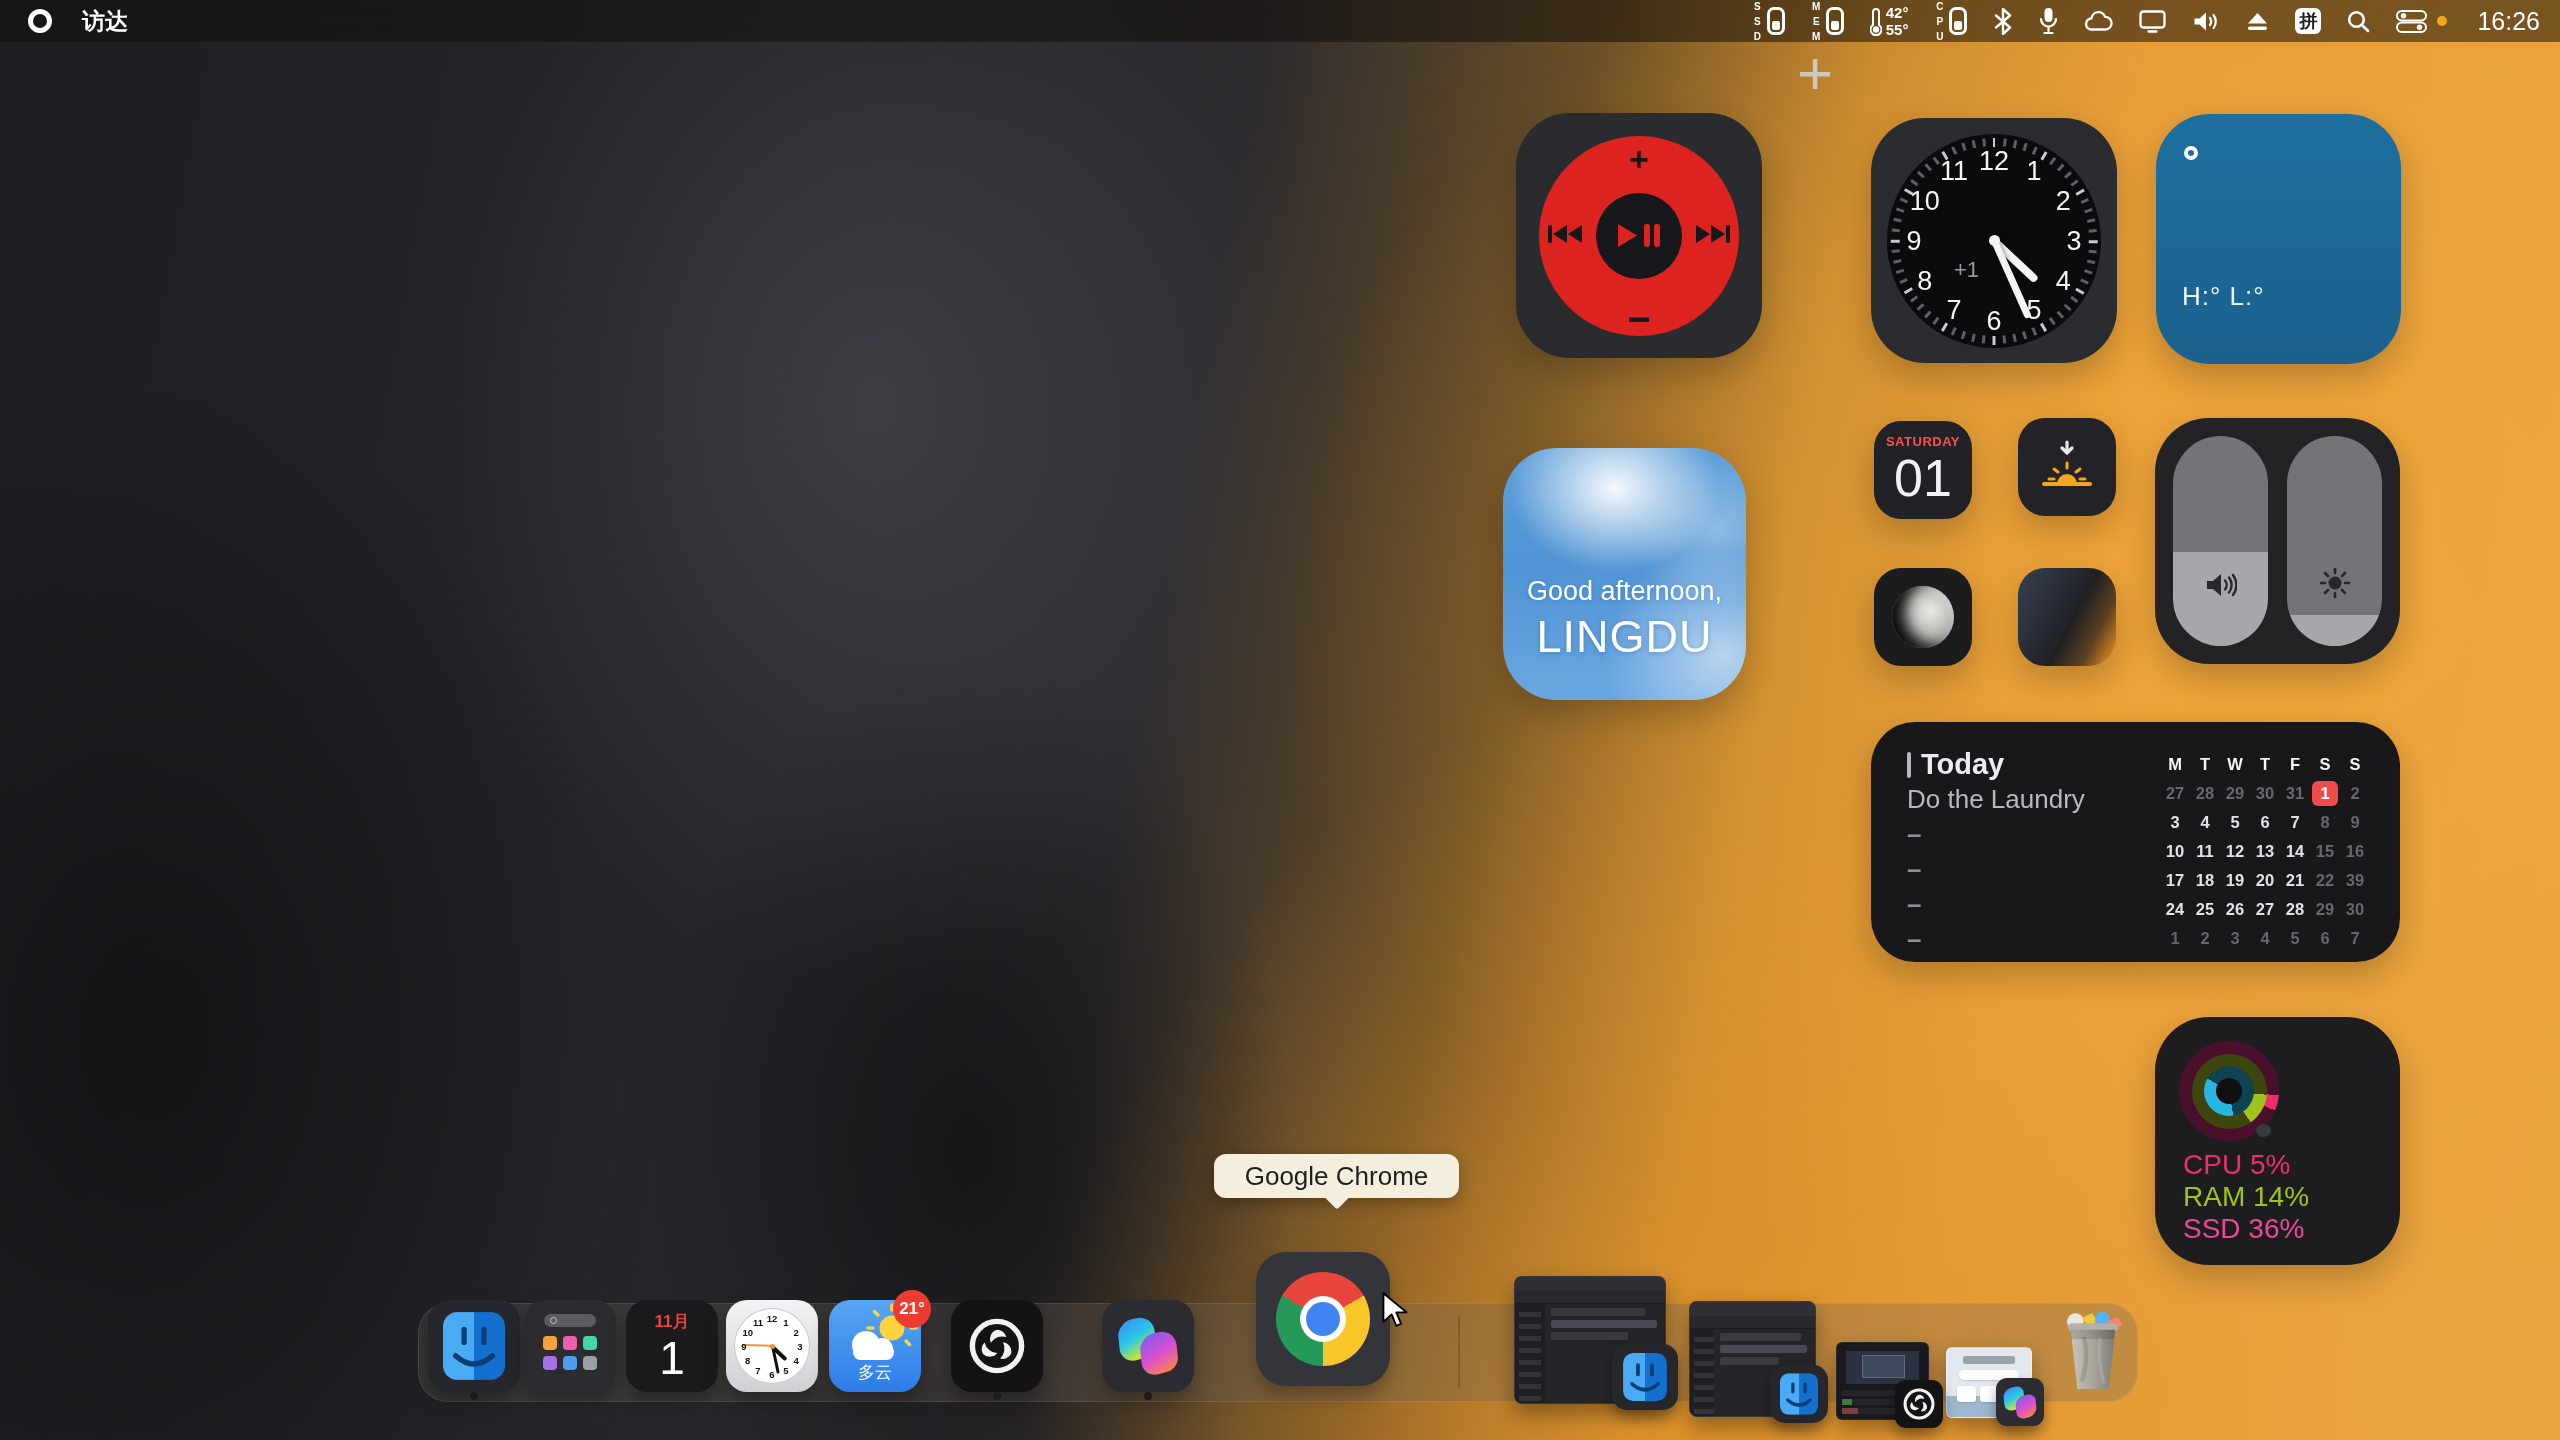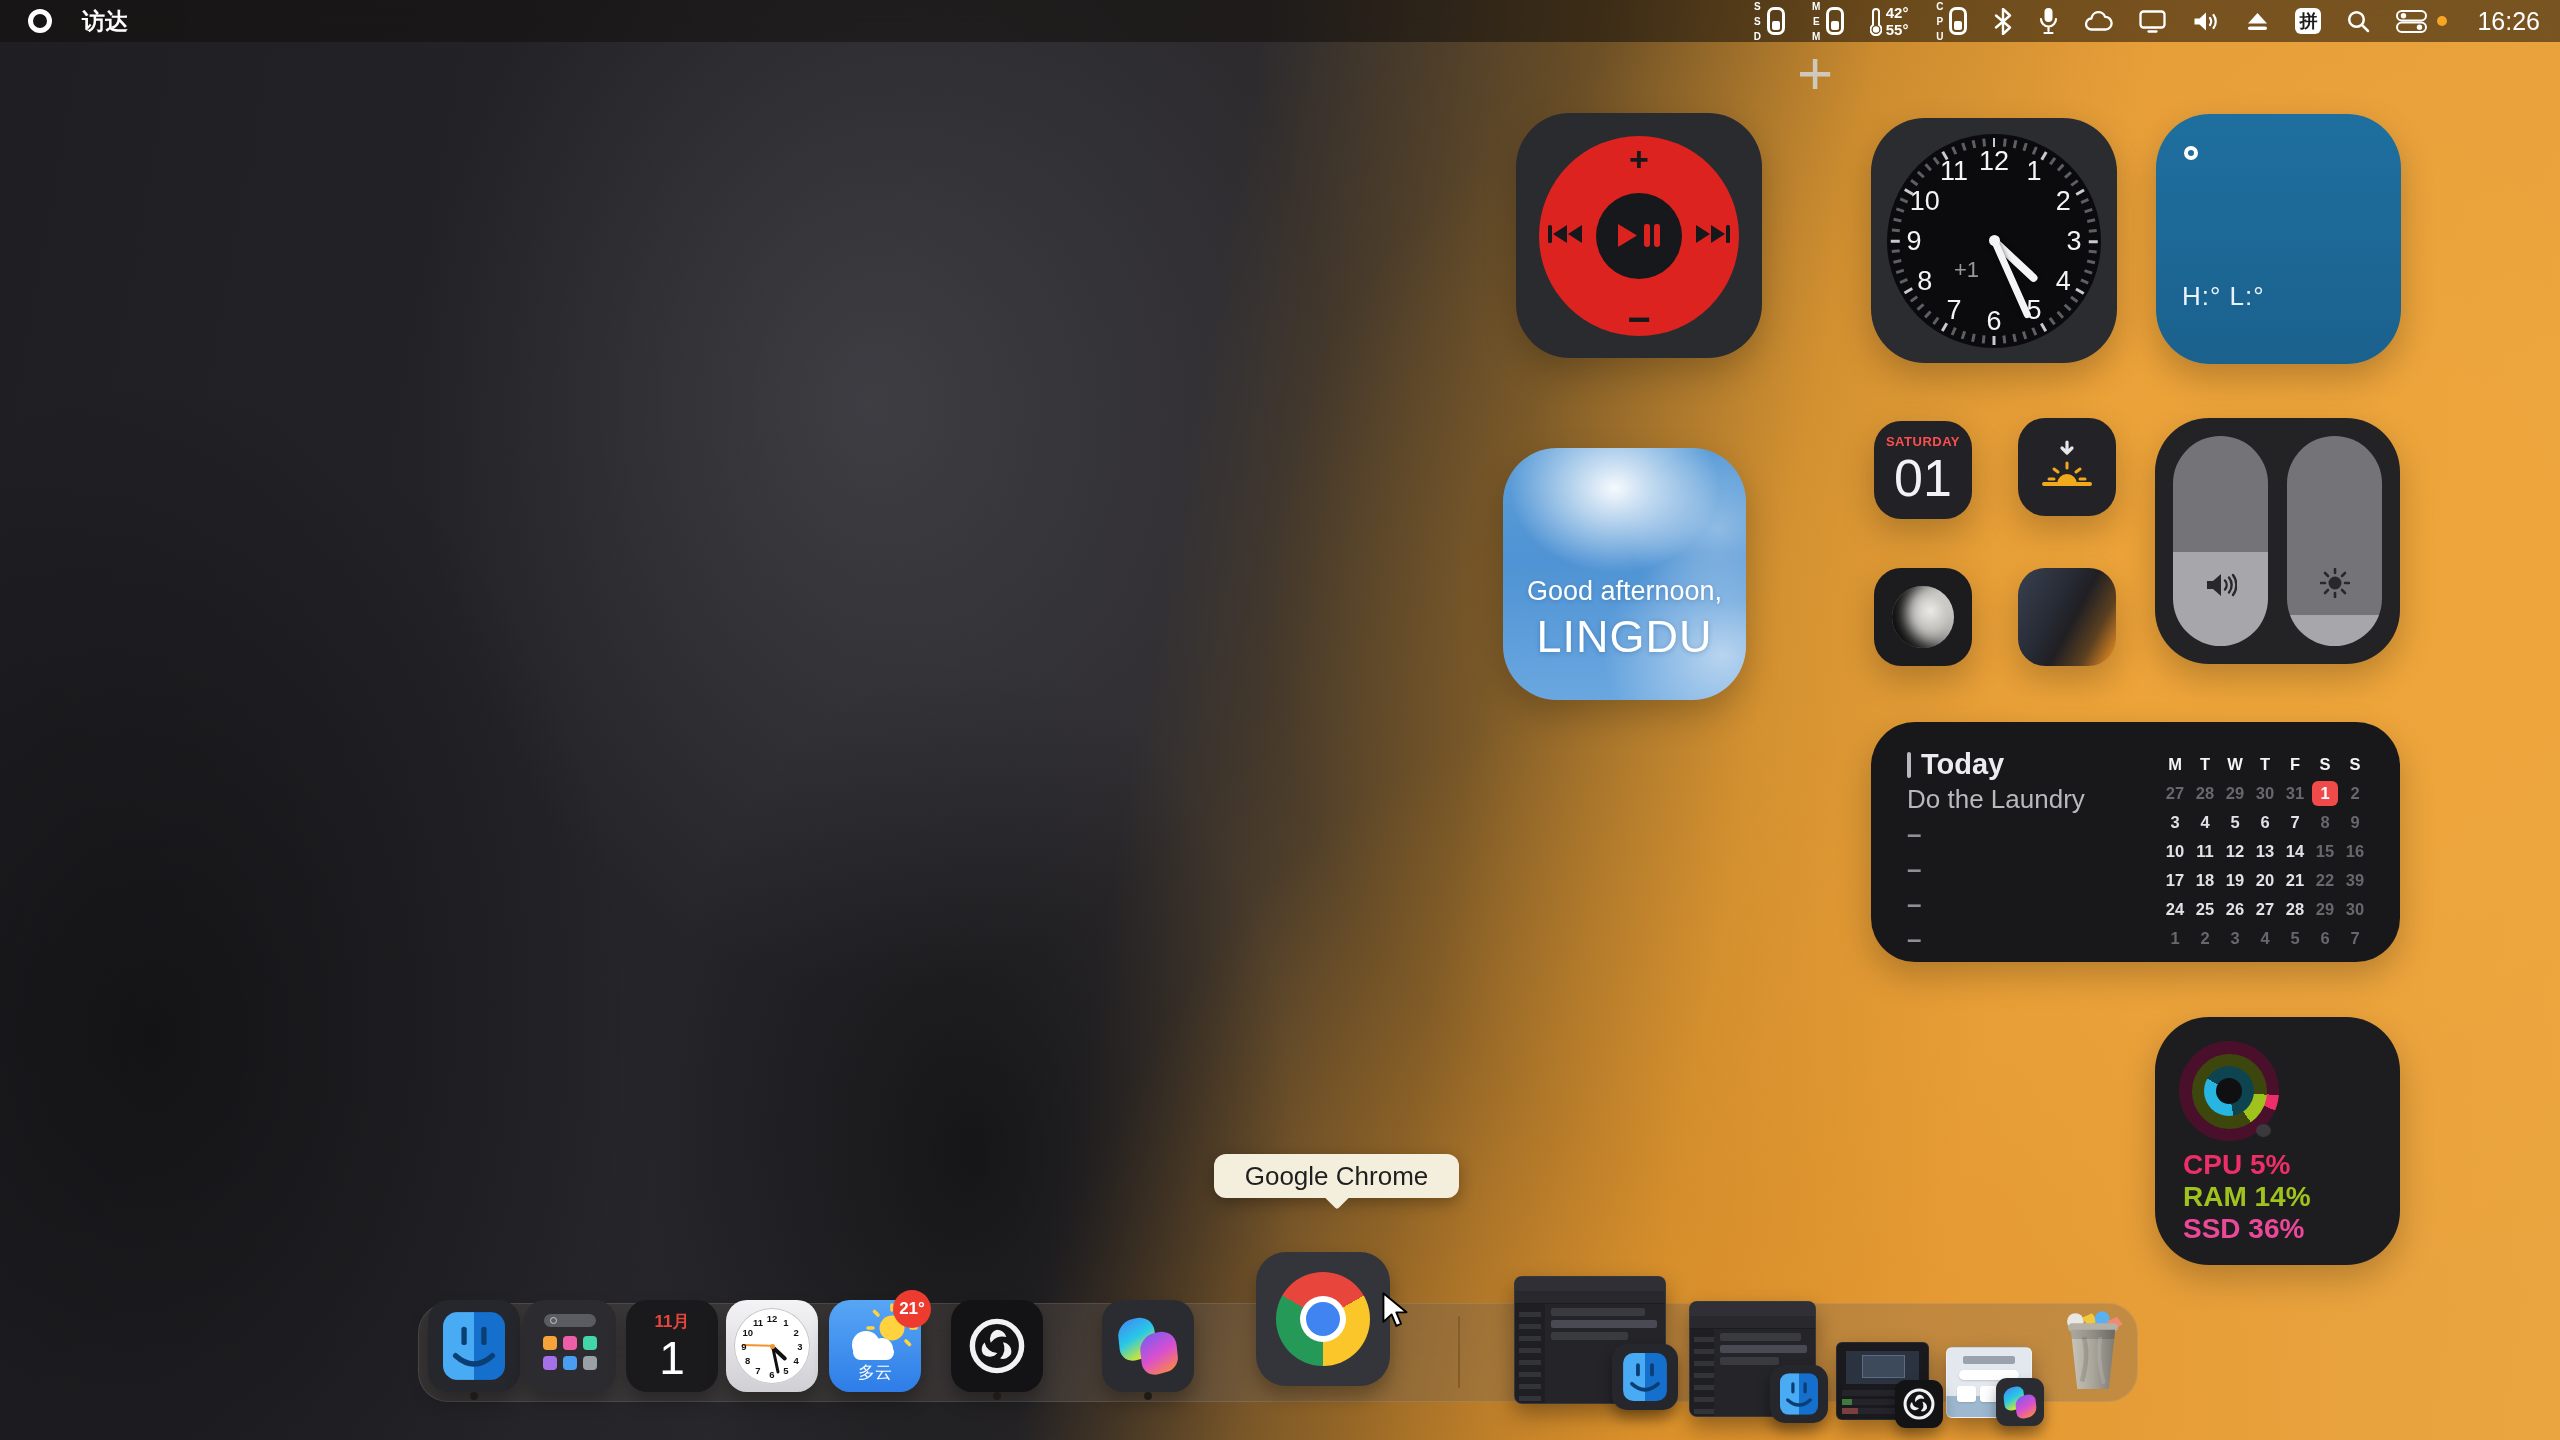--- a/index.html
+++ b/index.html
@@ -108,21 +108,21 @@
   .player-item{font-size:23px;font-weight:500;color:#f2f2f4;line-height:32.5px;white-space:nowrap;}
   
   .w-system{left:2155px;top:1017px;width:245px;height:248px;background:#1d1d20;}
   .rings{position:absolute;left:24px;top:24px;width:100px;height:100px;}
   .ring{position:absolute;border-radius:50%;}
   .ring.r1{inset:0;}
   .ring.r2{inset:12.5px;}
   .ring.r3{inset:25px;}
   .ring-hole{position:absolute;inset:37px;border-radius:50%;background:#101012;}
   .ring-blob{position:absolute;left:40px;top:46px;width:15px;height:13px;border-radius:50%;background:#39393e;}
-  .sys-line{position:absolute;left:28px;font-size:28px;font-weight:700;white-space:nowrap;}
+  .sys-line{position:absolute;left:28px;font-size:28px;font-weight:400;white-space:nowrap;}
   
   .dock-bg{position:absolute;left:418px;top:1303px;width:1720px;height:99px;border-radius:30px;
     background:rgba(110,100,92,0.30);backdrop-filter:blur(26px);border:1px solid rgba(255,255,255,0.10);}
   .dock-sep{position:absolute;left:1458px;top:1316px;width:2px;height:72px;background:rgba(90,60,18,0.38);border-radius:1px;}
   .dock-tile{position:absolute;top:1300px;width:92px;height:92px;border-radius:21px;display:flex;align-items:center;justify-content:center;
     box-shadow:0 10px 18px rgba(0,0,0,0.28);}
   .run-dot{position:absolute;top:1392px;width:8px;height:8px;border-radius:50%;background:#1e1b17;}
   .tile-finder{left:428px;background:#26272d;}
   .tile-launchpad{left:524px;background:#2b2b30;flex-direction:column;justify-content:flex-start;}
   .lp-search{margin-top:14px;width:52px;height:13px;border-radius:7px;background:#5b5b62;display:flex;align-items:center;}

